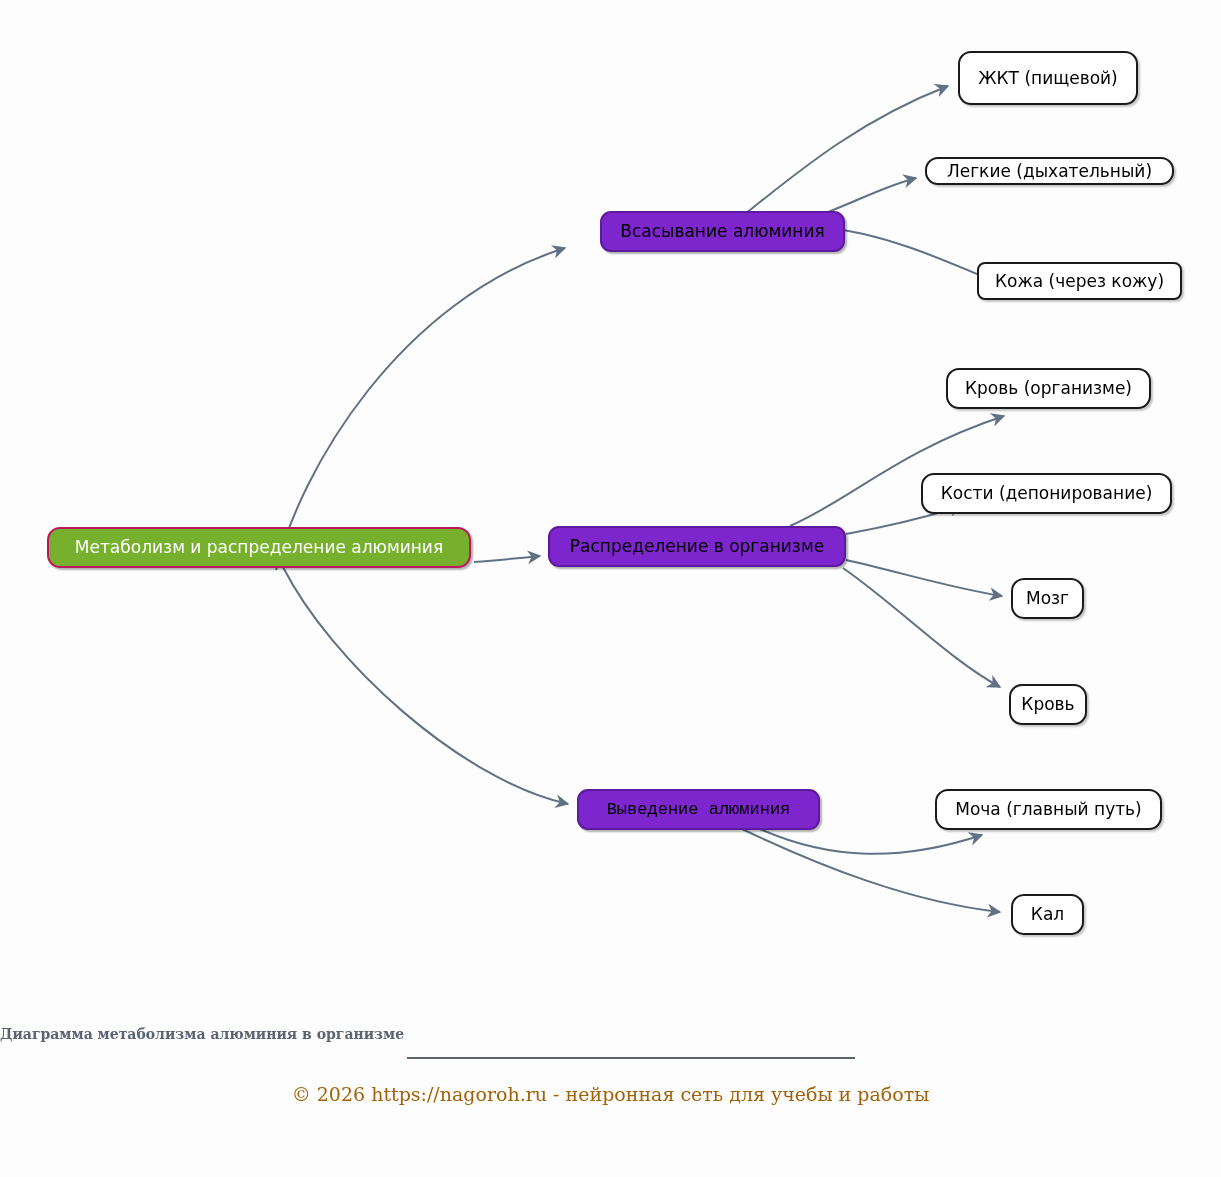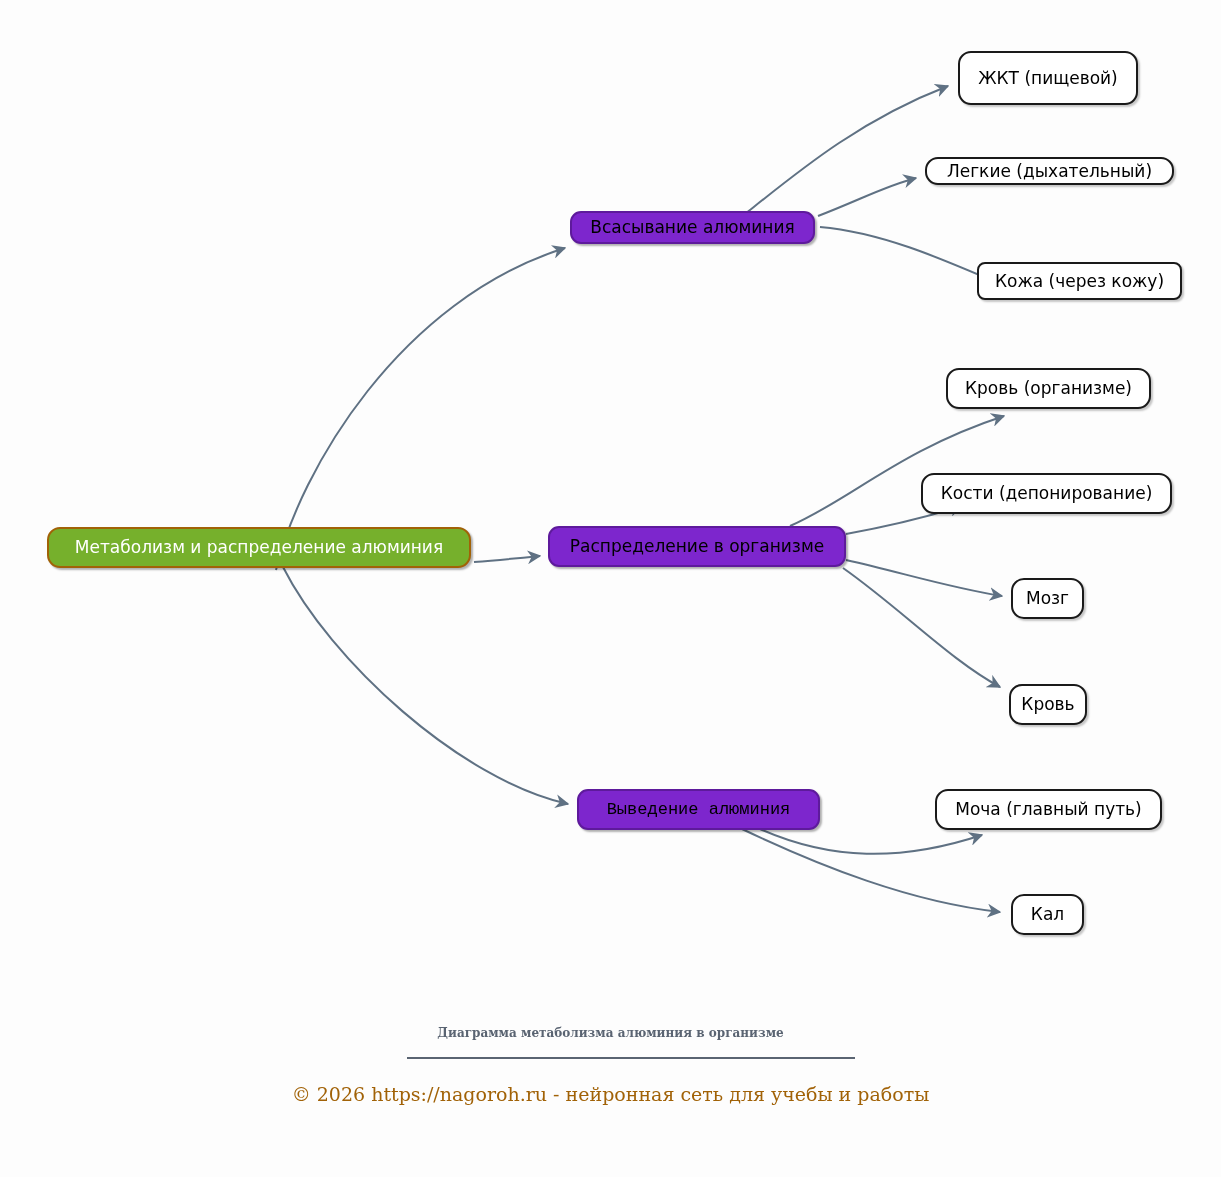--- a/index.html
+++ b/index.html
@@ -30,21 +30,21 @@
     box-sizing: border-box;
     display: flex;
     align-items: center;
     justify-content: center;
     text-align: center;
     white-space: nowrap;
     line-height: 1;
   }
   .node-root {
     background: #76b02c;
-    border: 2px solid #a16207;
+    border: 2px solid #be185d;
     border-radius: 13px;
     color: #ffffff;
     font-size: 17px;
     box-shadow: 2px 2px 2px rgba(0,0,0,0.30);
   }
   .node-branch {
     background: #7d26cd;
     border: 2px solid #5e1a9c;
     border-radius: 11px;
     color: #000000;
@@ -56,25 +56,25 @@
     border: 2px solid #1a1a1a;
     border-radius: 13px;
     color: #000000;
     font-size: 17px;
     box-shadow: 2px 2px 2px rgba(0,0,0,0.22);
   }
   .caption {
     position: absolute;
     left: 0;
     width: 1221px;
-    text-align: center;
+    text-align: left;
     color: #5a6472;
     font-family: "DejaVu Serif", serif;
     font-weight: bold;
-    font-size: 12px;
+    font-size: 14px;
   }
   .caption-rule {
     position: absolute;
     height: 0;
     border-top: 2px solid #5a6472;
   }
   .footer {
     position: absolute;
     left: 0;
     width: 1221px;
@@ -106,21 +106,21 @@
         <path d="M 846,534 C 890,526 930,516 962,506" fill="none" stroke="#5f7183" stroke-width="2" marker-end="url(#arrow)"></path>
         <path d="M 846,560 C 900,572 950,588 1002,596" fill="none" stroke="#5f7183" stroke-width="2" marker-end="url(#arrow)"></path>
         <path d="M 843,568 C 900,608 950,660 1000,687" fill="none" stroke="#5f7183" stroke-width="2" marker-end="url(#arrow)"></path>
         <path d="M 760,829 C 830,860 900,862 982,835" fill="none" stroke="#5f7183" stroke-width="2" marker-end="url(#arrow)"></path>
         <path d="M 742,829 C 820,866 910,902 1000,912" fill="none" stroke="#5f7183" stroke-width="2" marker-end="url(#arrow)"></path>
       </g>
   </svg>
 
   <div id="nodes">
       <div class="node node-root" style="left: 47px; top: 527px; width: 424px; height: 41px;">Метаболизм и распределение алюминия</div>
-      <div class="node node-branch" style="left: 570px; top: 211px; width: 245px; height: 33px;">Всасывание алюминия</div>
+      <div class="node node-branch" style="left: 600px; top: 211px; width: 245px; height: 41px;">Всасывание алюминия</div>
       <div class="node node-branch" style="left: 548px; top: 526px; width: 298px; height: 41px;">Распределение в организме</div>
       <div class="node node-branch" style="left: 577px; top: 789px; width: 243px; height: 41px; font-family: Liberation Mono, monospace;">Выведение алюминия</div>
       <div class="node node-leaf" style="left: 958px; top: 51px; width: 180px; height: 54px;">ЖКТ (пищевой)</div>
       <div class="node node-leaf" style="left: 925px; top: 157px; width: 249px; height: 28px;">Легкие (дыхательный)</div>
       <div class="node node-leaf" style="left: 977px; top: 262px; width: 205px; height: 38px; border-radius: 8px;">Кожа (через кожу)</div>
       <div class="node node-leaf" style="left: 946px; top: 368px; width: 205px; height: 41px;">Кровь (организме)</div>
       <div class="node node-leaf" style="left: 921px; top: 473px; width: 251px; height: 41px;">Кости (депонирование)</div>
       <div class="node node-leaf" style="left: 1011px; top: 578px; width: 73px; height: 41px;">Мозг</div>
       <div class="node node-leaf" style="left: 1009px; top: 684px; width: 78px; height: 41px;">Кровь</div>
       <div class="node node-leaf" style="left: 935px; top: 789px; width: 227px; height: 41px;">Моча (главный путь)</div>

